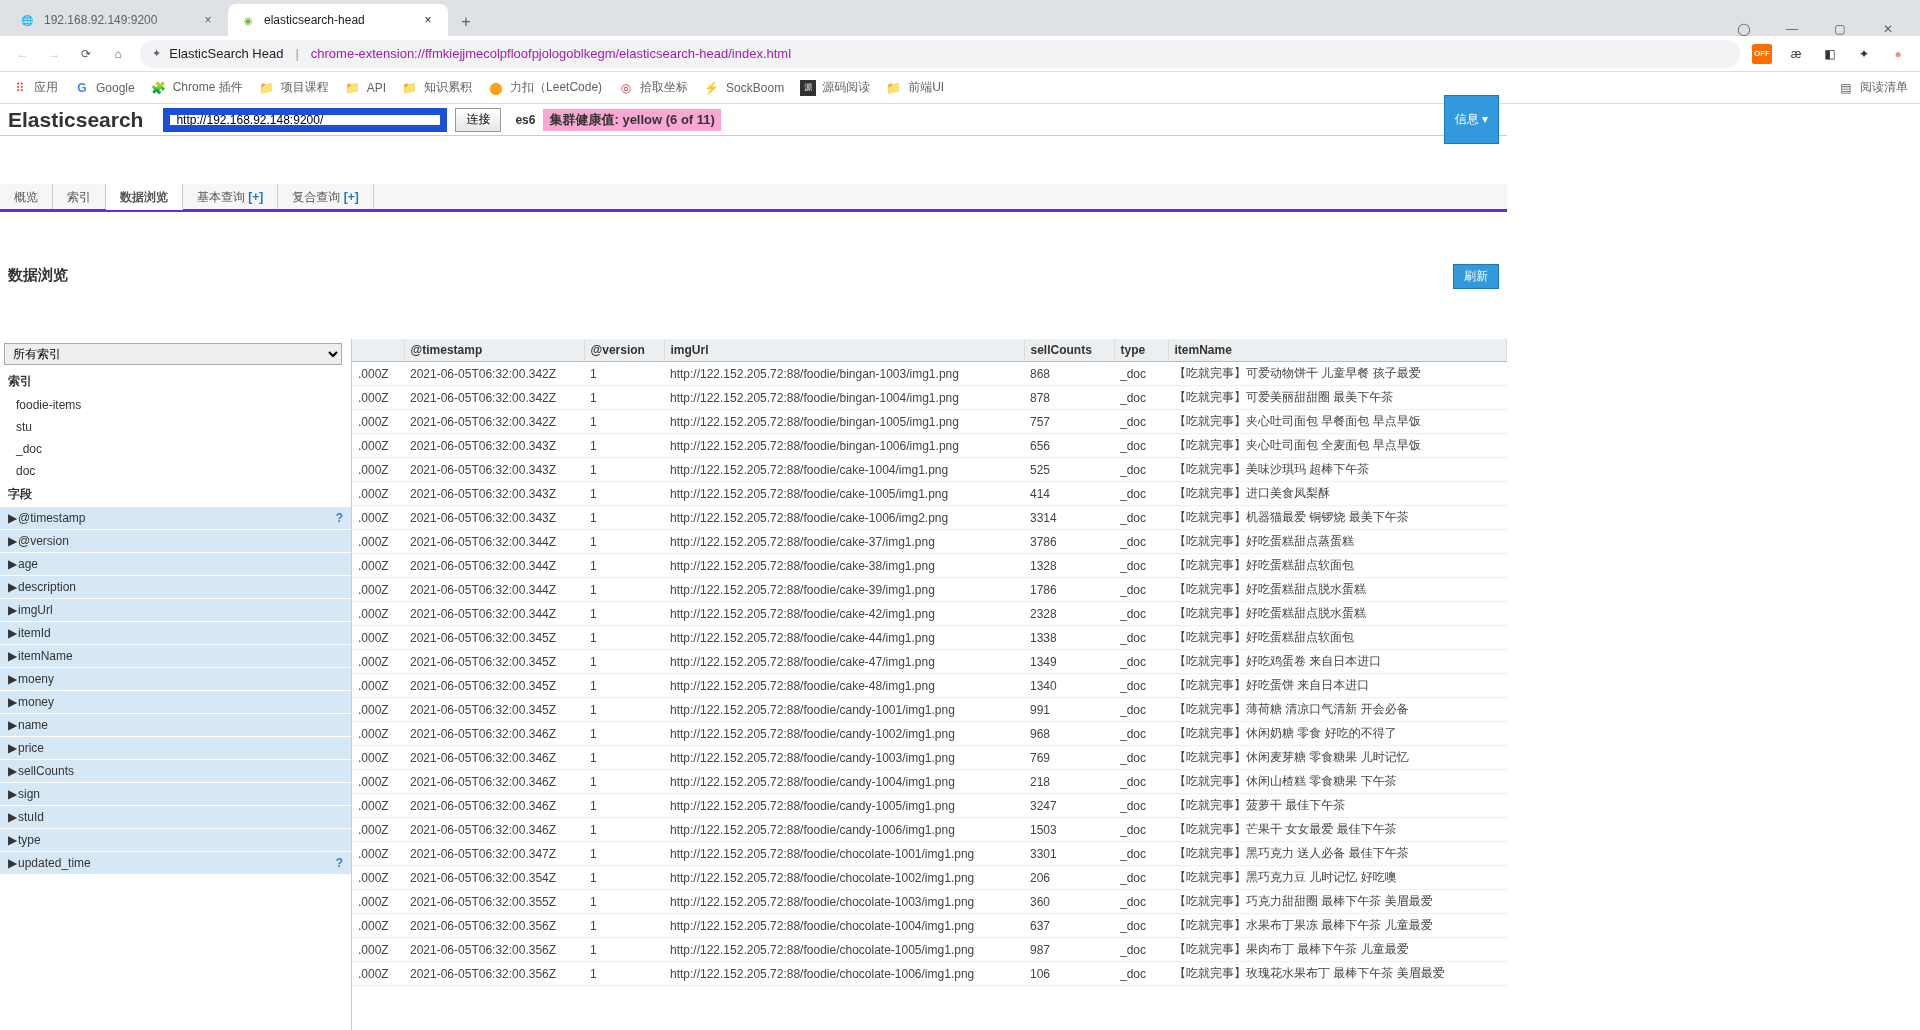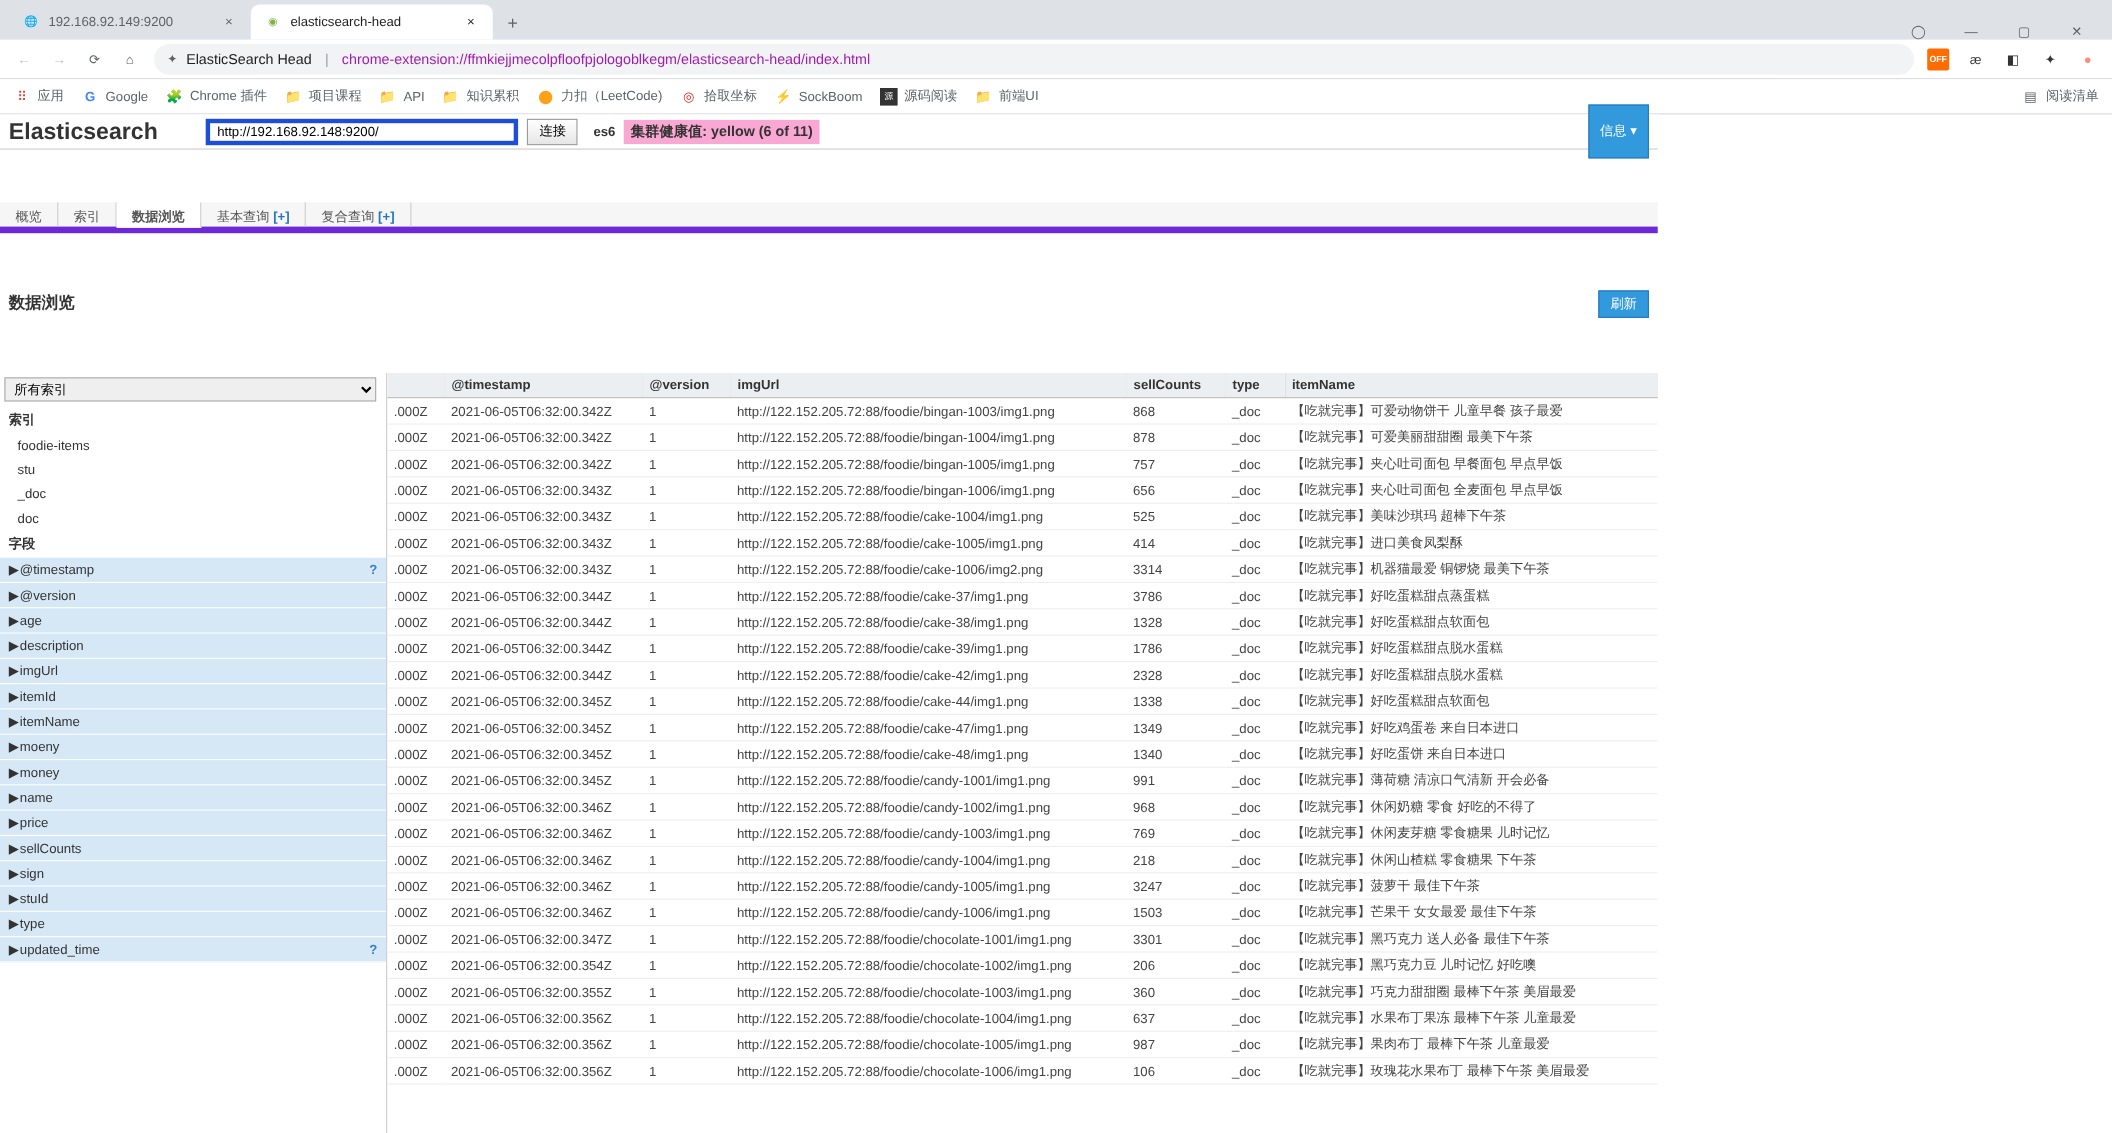--- a/index.html
+++ b/index.html
@@ -31,27 +31,27 @@
 .bookmarks { display:flex; align-items:center; height:32px; background:#fff; padding:0 12px; gap:16px; border-bottom:1px solid #dadce0; font-size:12px; color:#5f6368; }
 .bm { display:flex; align-items:center; gap:6px; }
 .bm-icon { width:16px; height:16px; display:inline-flex; align-items:center; justify-content:center; }
 .folder { color:#ffc94a; }
 .readlist { margin-left:auto; display:flex; align-items:center; gap:6px; }
 
 
 .app { display:flex; flex-direction:column; height:calc(1030px - 104px); width:1507px;gap:48px; }
 .app-header { display:flex; align-items:center; height:32px; padding:0 8px; background:#fff; gap:8px; border-bottom:1px solid #ccc; }
 .app-title { font-size:21px; font-weight:bold; margin-right:12px; }
-.conn-input { width:284px; height:24px; border:4px solid #1d4ed8; padding:0 6px; font-size:12px;margin-left:24px; }
+.conn-input { width:284px; height:24px; border:7px solid #1d4ed8; padding:0 6px; font-size:12px; }
 .conn-btn { height:24px; padding:0 10px; border:1px solid #999; background:linear-gradient(#fff,#e6e6e6); cursor:pointer; font-size:12px;text-align:center; }
 .cluster-name { font-weight:bold; margin-left:6px; }
 .health { background:#f9a8d4; padding:2px 6px; font-weight:bold; font-size:13px; }
 .info-btn { margin-left:auto; background:#3399dd; color:#fff; padding:15px 10px; border:1px solid #2277bb; font-size:12px; cursor:pointer; }
 
-.nav-tabs { display:flex; height:28px; border-bottom:6px solid #6d28d9; background:#f6f6f6; }
+.nav-tabs { display:flex; height:28px; border-bottom:3px solid #6d28d9; background:#f6f6f6; }
 .nav-tab { padding:0 14px; line-height:26px; border-right:1px solid #ccc; font-size:12px; cursor:pointer; color:#555; }
 .nav-tab.active { background:#fff; border-bottom:1px solid #fff; margin-bottom:-1px; font-weight:bold; }
 .nav-tab .plus { color:#2277bb; font-weight:bold; }
 
 .browser-title { font-size:15px; font-weight:bold; padding:6px 8px; }
 .refresh-btn { position:absolute; right:8px; top:188px; background:#3399dd; color:#fff; padding:3px 10px; border:1px solid #2277bb; cursor:pointer; font-size:12px; }
 
 .content { display:flex; flex:1; overflow:hidden; }
 .sidebar { width:352px; border-right:1px solid #ccc; overflow-y:auto; background:#fff; }
 .side-select { width:338px; margin:4px; height:22px; border:1px solid #aaa; font-size:12px; padding:0 4px; }

